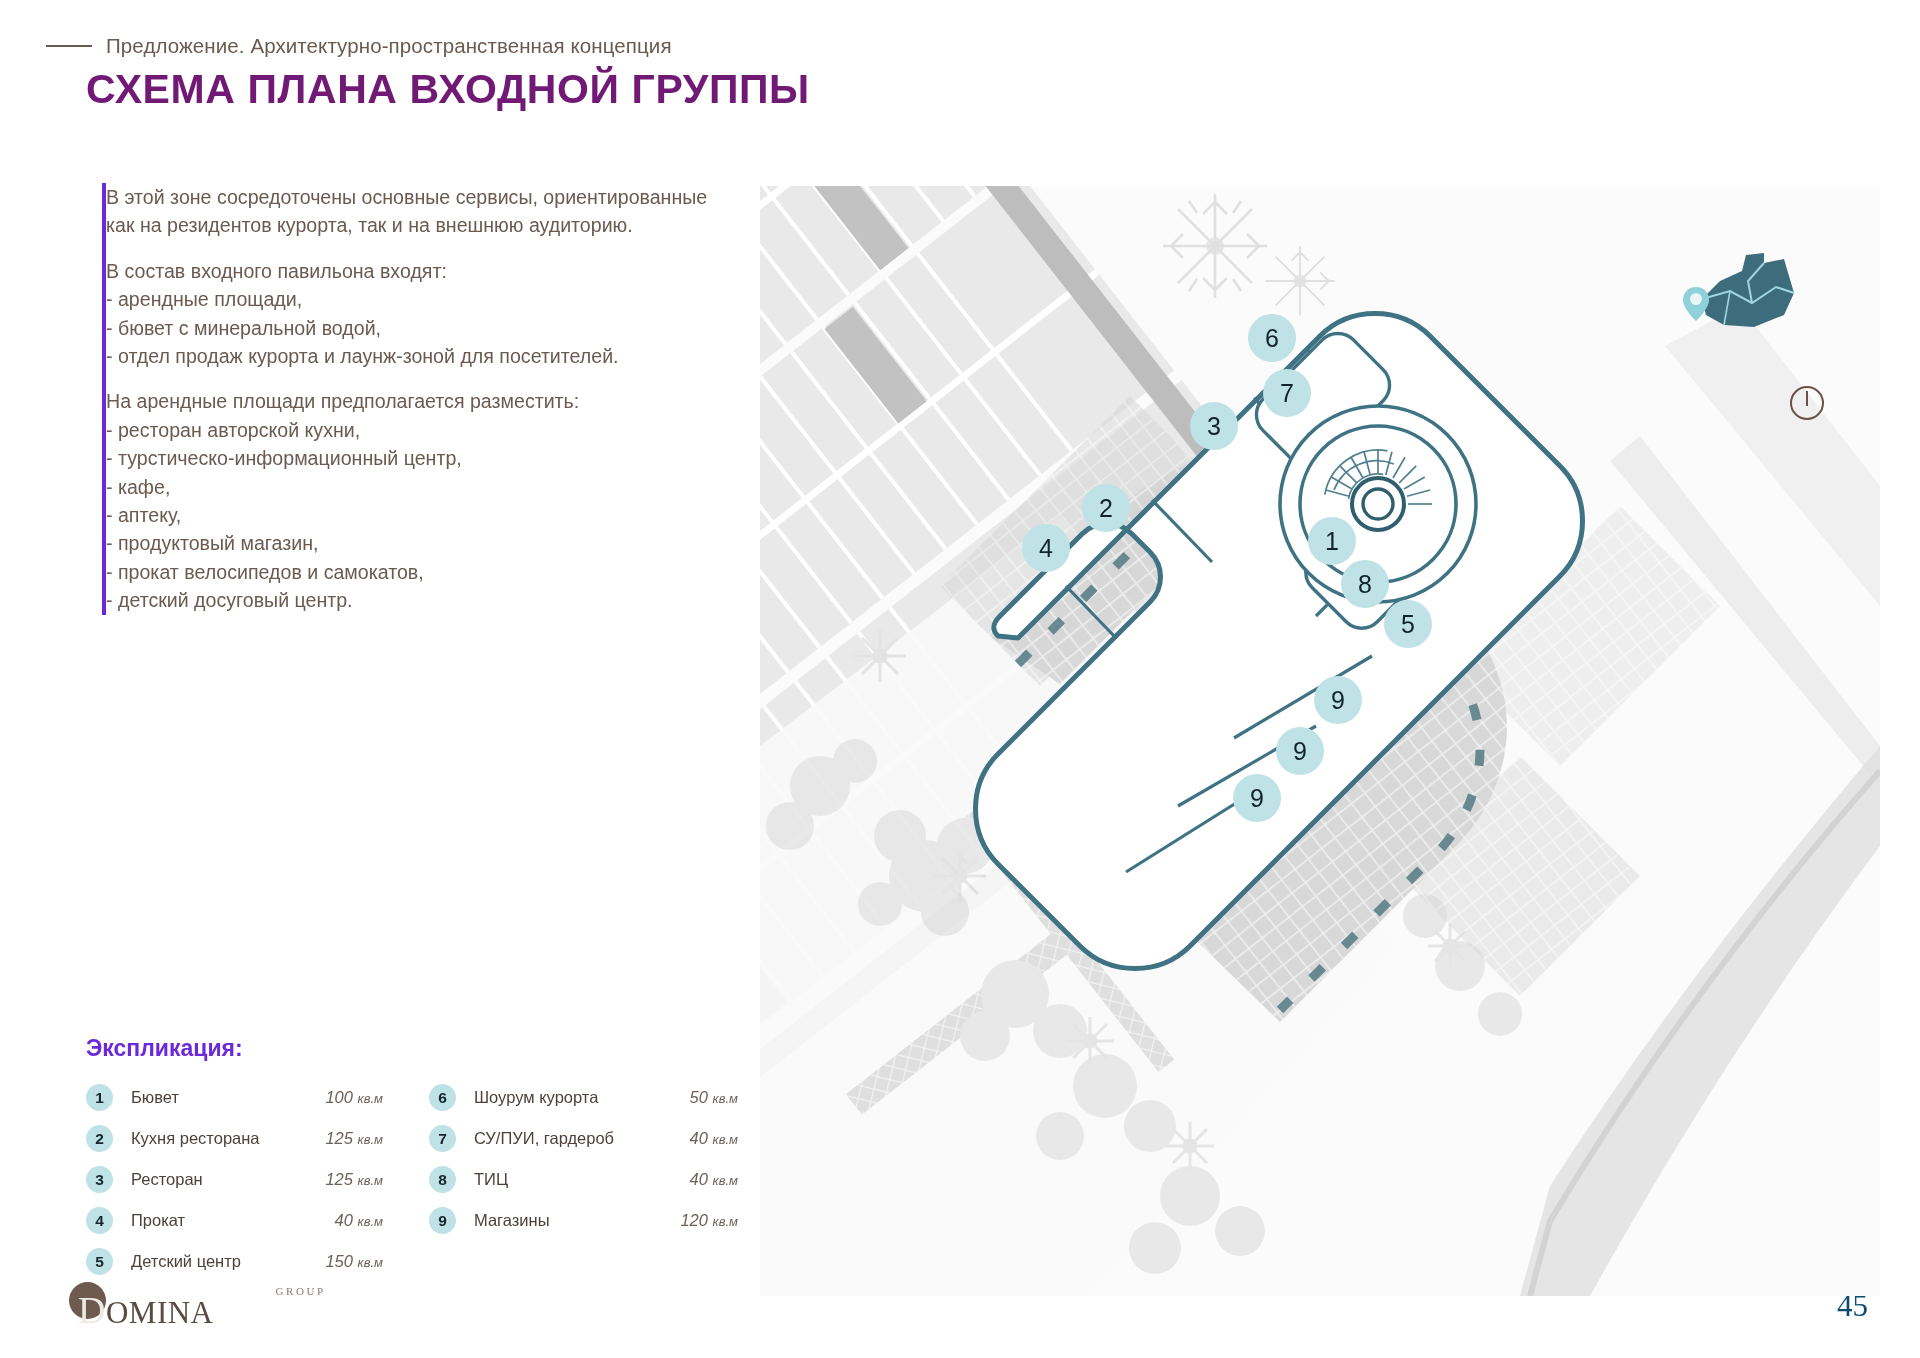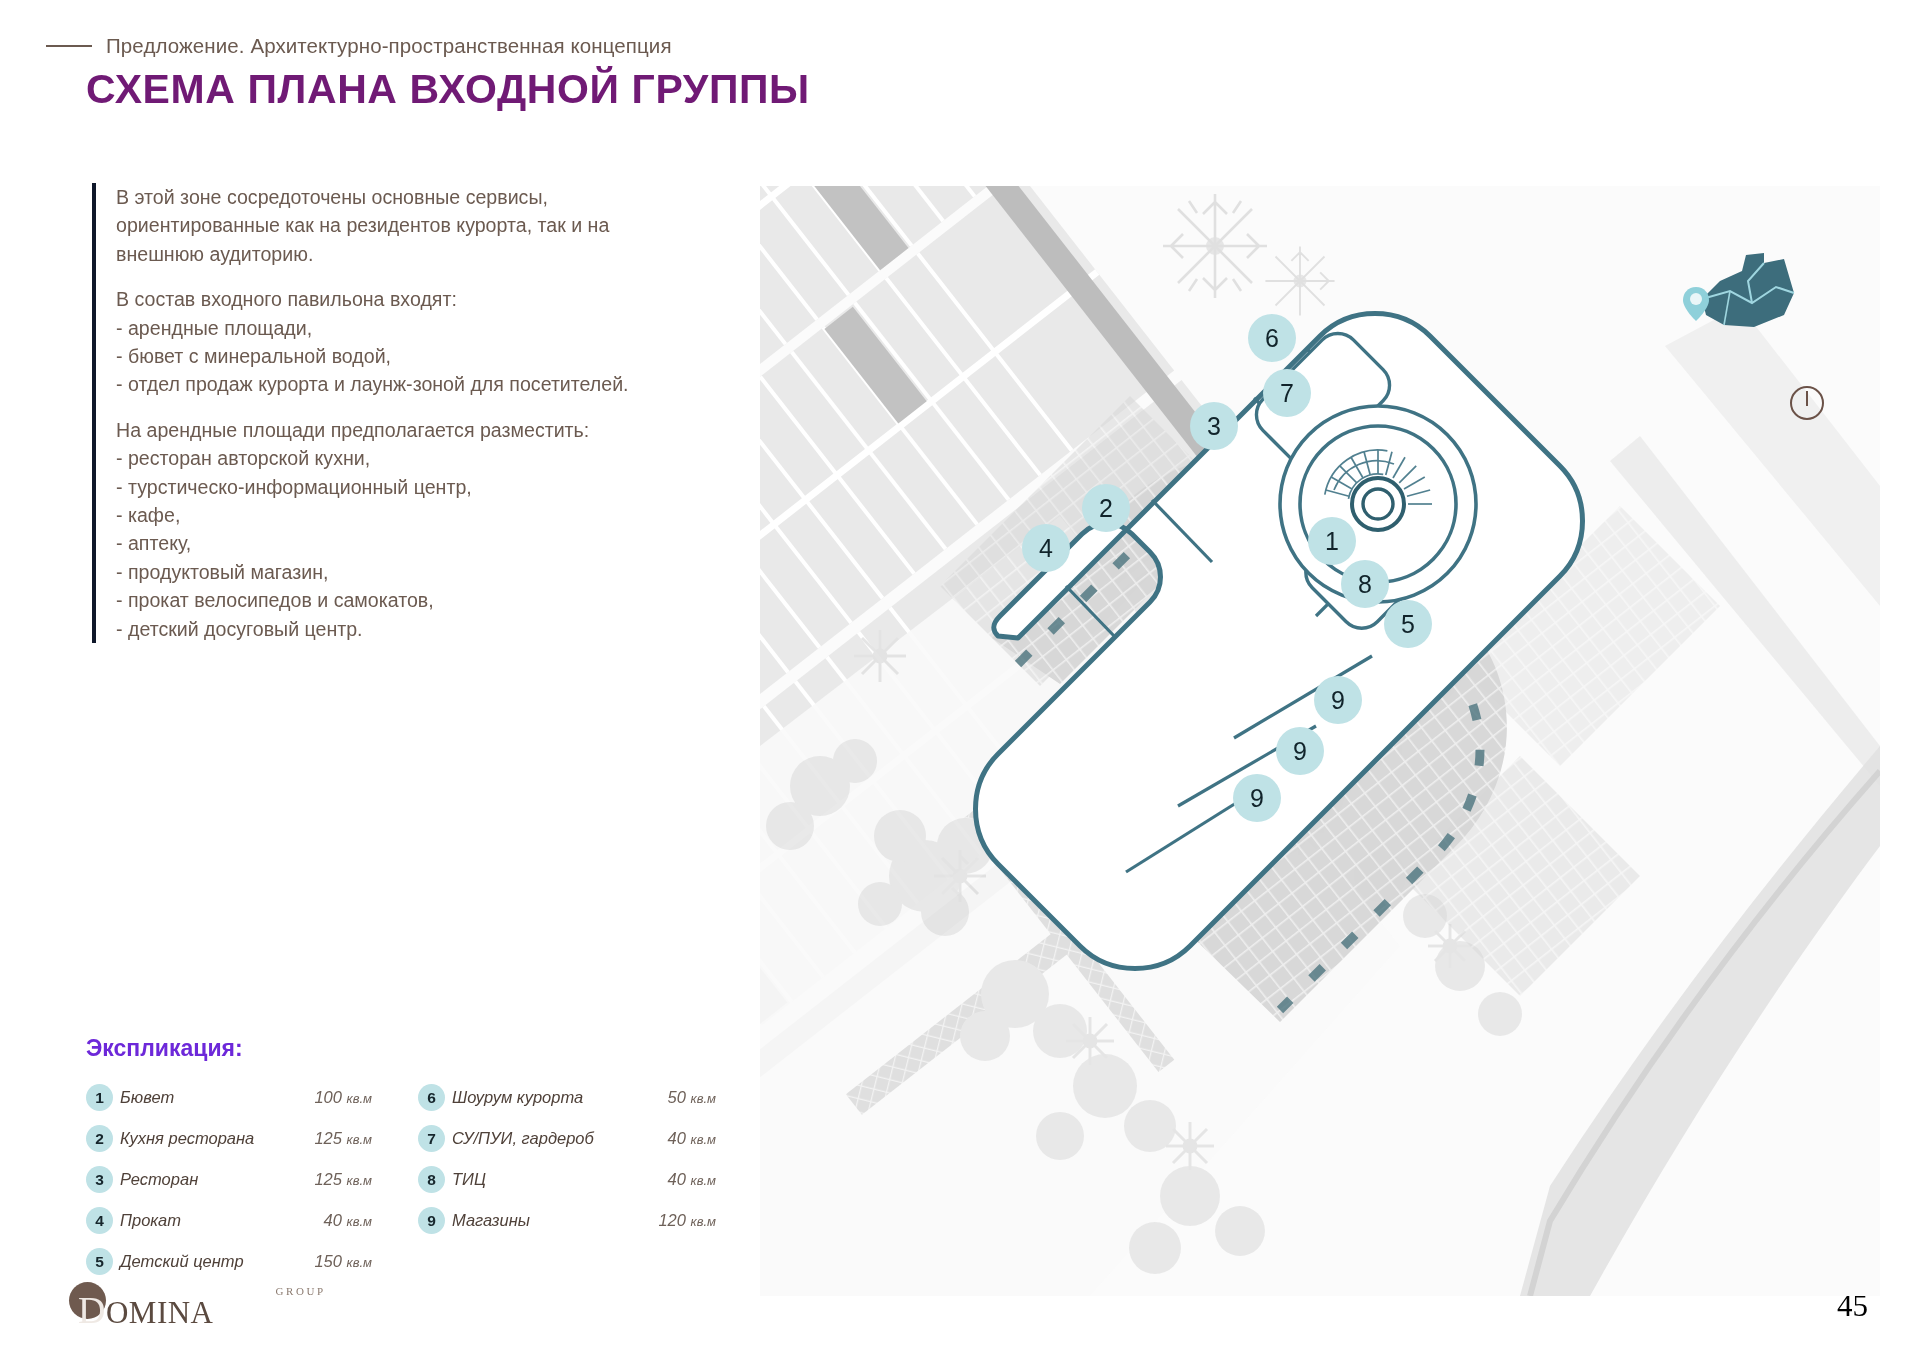--- a/index.html
+++ b/index.html
@@ -24,22 +24,22 @@
     font-size:20.5px; color:#6b5a50; letter-spacing:.1px; white-space:nowrap;
   }
   .page-title{
     position:absolute; left:86px; top:66px;
     font-size:41px; font-weight:bold; letter-spacing:.6px;
     color:#701a75; white-space:nowrap;
   }
 
   
   .text-col{
-    position:absolute; left:92px; top:183px; width:610px;
-    border-left:4px solid #0f172a; padding-left:20px;
+    position:absolute; left:102px; top:183px; width:610px;
+    border-left:4px solid #6d28d9; 
   }
   .text-col p{
     font-size:19.6px; line-height:28.4px; color:#6b5a50;
     margin-bottom:17px;
   }
   .text-col p:last-child{ margin-bottom:0; }
   .tight-list{ margin-bottom:0 !important; }
   .gap-before{ }
 
   
@@ -53,21 +53,21 @@
   .legend-col{ display:flex; flex-direction:column; gap:14px; }
   .legend-row{ display:flex; align-items:center; }
   .badge{
     width:27px; height:27px; border-radius:50%;
     background:#bfe2e6; color:#16262c;
     font-size:15.5px; font-weight:bold;
     display:flex; align-items:center; justify-content:center;
     flex:0 0 27px;
   }
   .legend-label{
-    font-size:16.5px; color:#4f4139; margin-left:7px;font-style:italic;
+    font-size:16.5px; color:#4f4139; margin-left:18px;
   }
   .legend-area{
     font-size:16.5px; color:#6e6159; text-align:right;
     margin-left:auto; white-space:nowrap;font-style:italic;
   }
   .legend-area .unit{ font-size:13px; }
   .col-a .legend-label{ width:160px; }
   .col-a .legend-area{ width:92px; }
   .col-b .legend-label{ width:178px; }
   .col-b .legend-area{ width:86px; }
@@ -89,21 +89,21 @@
     font-size:31px; color:#5b4a40; letter-spacing:.5px;
   }
   .logo-word .cap{ font-size:38px; color:#efe9e4; }
   .logo-sub{
     font-family:"Liberation Serif", serif;
     font-size:11px; color:#8c7b70; letter-spacing:2.6px;
     margin-left:62px; margin-top:-3px;
   }
   .page-no{
     position:absolute; right:52px; top:1288px;
-    font-size:31px; color:#000000; font-family:"Liberation Serif", serif;
+    font-size:31px; color:#0c4a6e; font-family:"Liberation Serif", serif;
   }
 
   
   .map-panel{
     position:absolute; left:760px; top:186px;
     width:1120px; height:1110px;
     overflow:hidden; background:#ffffff;
   }
   .map-svg{ display:block; width:1120px; height:1110px; }
 

